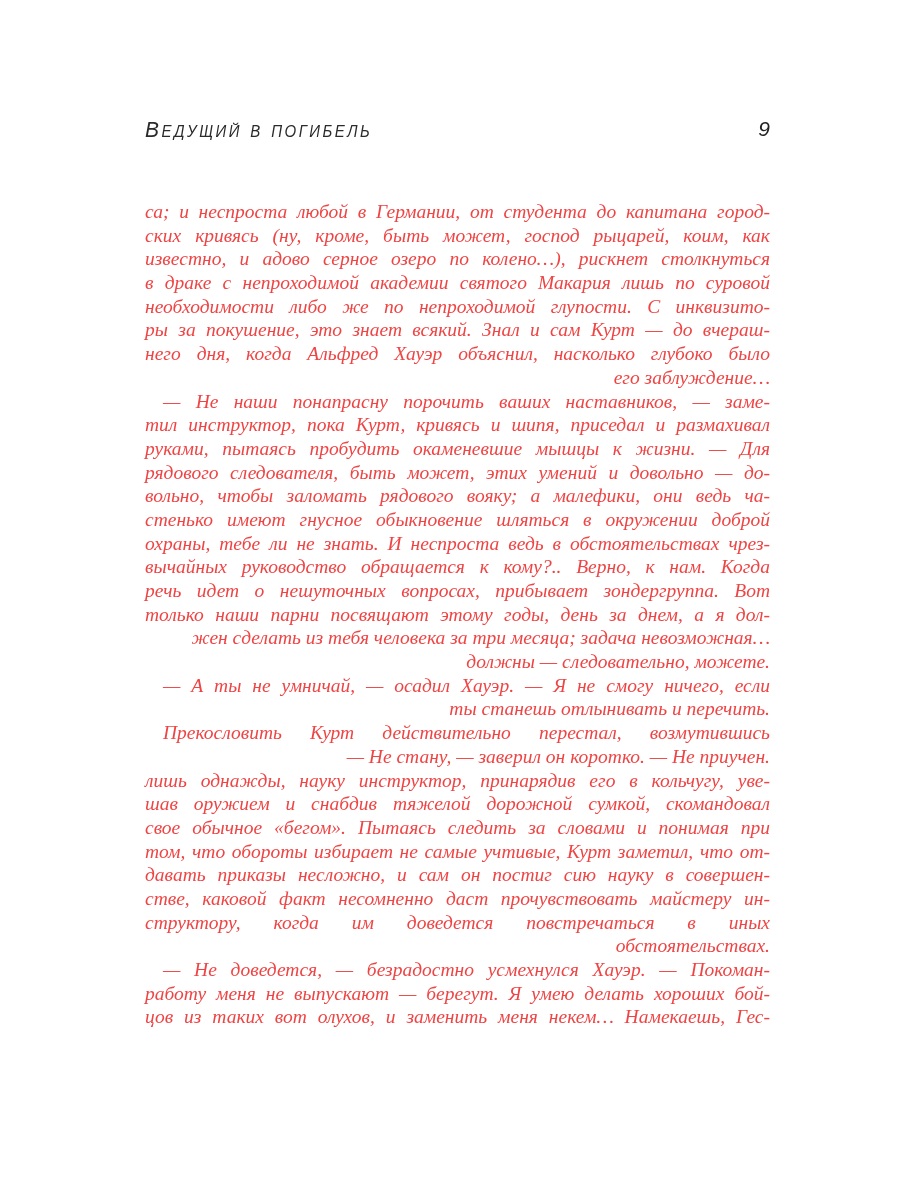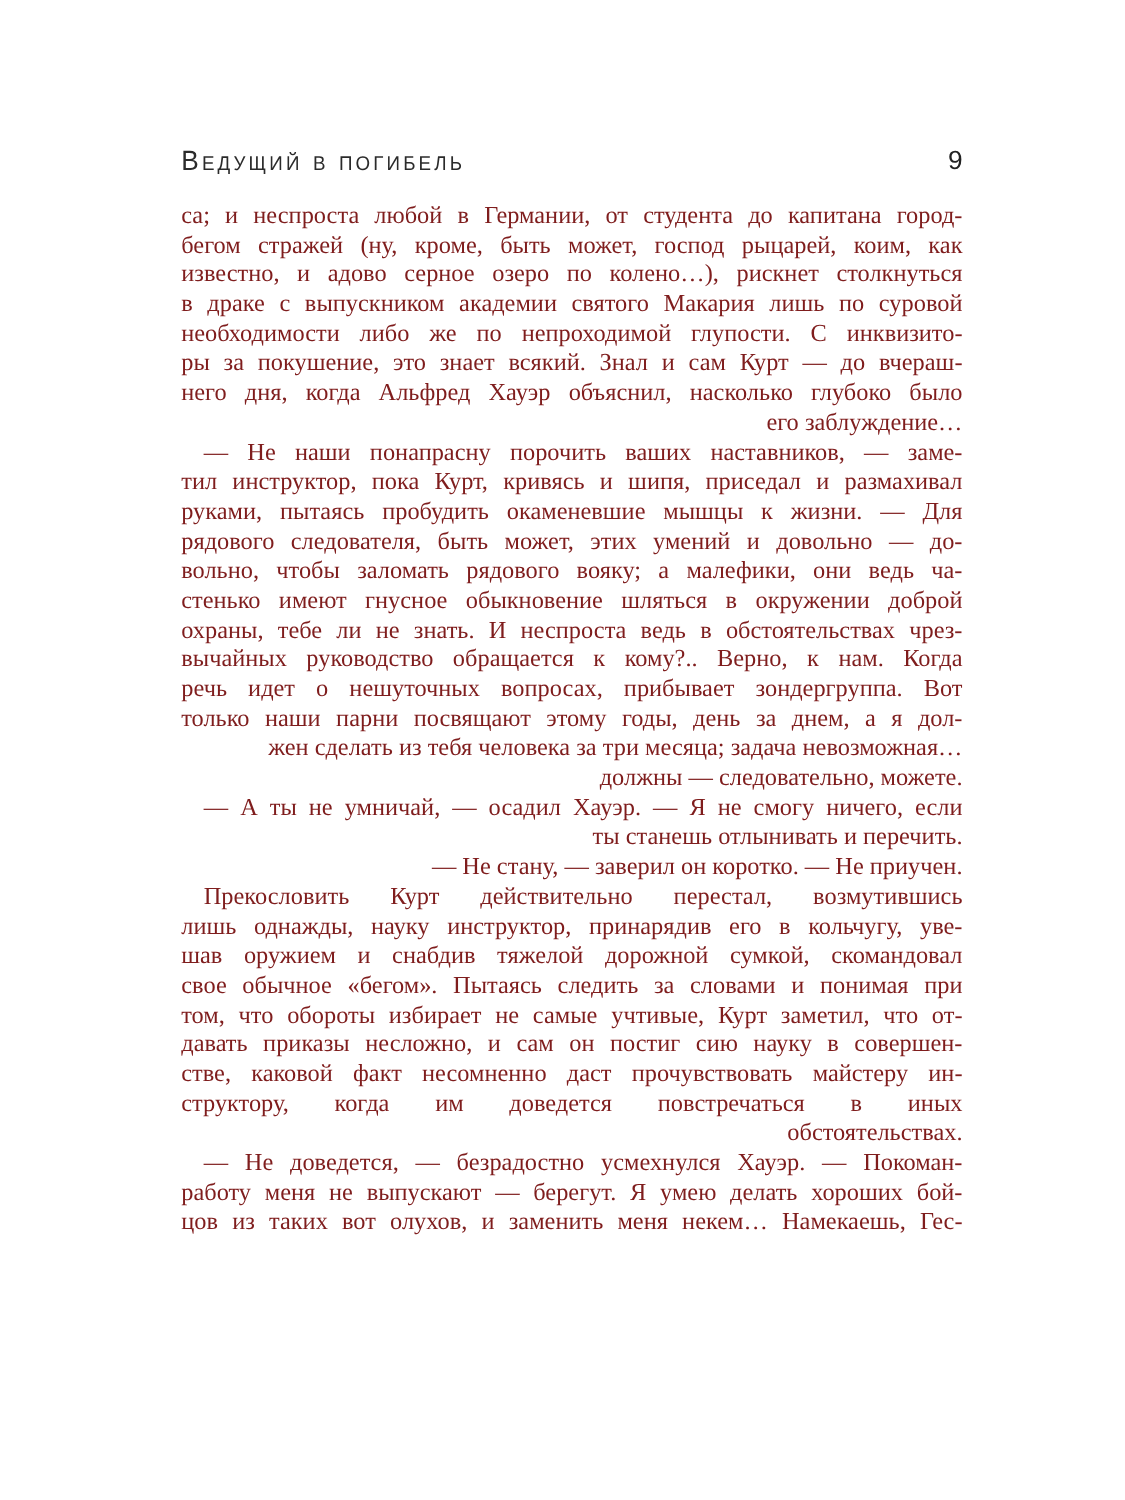--- a/index.html
+++ b/index.html
@@ -7,20 +7,21 @@
     padding: 0;
     background: #ffffff;
   }
   .page {
     position: relative;
     width: 900px;
     height: 1200px;
     background: #ffffff;
     overflow: hidden;
     font-family: "Liberation Serif", serif;
+    font-style: italic;
   }
   .running-header {
     position: absolute;
     top: 117px;
     left: 145px;
     width: 625px;
     height: 26px;
   }
   .book-title {
     position: absolute;
@@ -70,46 +71,46 @@
 </style>
 </head>
 <body>
 
 <div class="page" style="background: rgb(255, 255, 255);">
   <div class="running-header">
     <div class="book-title" style="color: rgb(43, 43, 43);">Ведущий в погибель</div>
     <div class="page-number">9</div>
   </div>
 
-  <div class="body-text" style="color: #7f1d1d;">
+  <div class="body-text" style="color: #ef4444; margin-top: 39px;">
 
   <div class="line j">са; и неспроста любой в Германии, от студента до капитана город-</div>
-      <div class="line j">бегом стражей (ну, кроме, быть может, господ рыцарей, коим, как</div>
+      <div class="line j">ских кривясь (ну, кроме, быть может, господ рыцарей, коим, как</div>
       <div class="line j">известно, и адово серное озеро по колено…), рискнет столкнуться</div>
-      <div class="line j">в драке с выпускником академии святого Макария лишь по суровой</div>
+      <div class="line j">в драке с непроходимой академии святого Макария лишь по суровой</div>
       <div class="line j">необходимости либо же по непроходимой глупости. С инквизито-</div>
       <div class="line j">ры за покушение, это знает всякий. Знал и сам Курт — до вчераш-</div>
       <div class="line j">него дня, когда Альфред Хауэр объяснил, насколько глубоко было</div>
       <div class="line">его заблуждение…</div>
       <div class="line j ind">— Не наши понапрасну порочить ваших наставников, — заме-</div>
       <div class="line j">тил инструктор, пока Курт, кривясь и шипя, приседал и размахивал</div>
       <div class="line j">руками, пытаясь пробудить окаменевшие мышцы к жизни. — Для</div>
       <div class="line j">рядового следователя, быть может, этих умений и довольно — до-</div>
       <div class="line j">вольно, чтобы заломать рядового вояку; а малефики, они ведь ча-</div>
       <div class="line j">стенько имеют гнусное обыкновение шляться в окружении доброй</div>
       <div class="line j">охраны, тебе ли не знать. И неспроста ведь в обстоятельствах чрез-</div>
       <div class="line j">вычайных руководство обращается к кому?.. Верно, к нам. Когда</div>
       <div class="line j">речь идет о нешуточных вопросах, прибывает зондергруппа. Вот</div>
       <div class="line j">только наши парни посвящают этому годы, день за днем, а я дол-</div>
       <div class="line">жен сделать из тебя человека за три месяца; задача невозможная…</div>
       <div class="line">должны — следовательно, можете.</div>
       <div class="line j ind">— А ты не умничай, — осадил Хауэр. — Я не смогу ничего, если</div>
       <div class="line">ты станешь отлынивать и перечить.</div>
+      <div class="line j ind">Прекословить Курт действительно перестал, возмутившись</div>
       <div class="line ind">— Не стану, — заверил он коротко. — Не приучен.</div>
-      <div class="line j ind">Прекословить Курт действительно перестал, возмутившись</div>
       <div class="line j">лишь однажды, науку инструктор, принарядив его в кольчугу, уве-</div>
       <div class="line j">шав оружием и снабдив тяжелой дорожной сумкой, скомандовал</div>
       <div class="line j">свое обычное «бегом». Пытаясь следить за словами и понимая при</div>
       <div class="line j">том, что обороты избирает не самые учтивые, Курт заметил, что от-</div>
       <div class="line j">давать приказы несложно, и сам он постиг сию науку в совершен-</div>
       <div class="line j">стве, каковой факт несомненно даст прочувствовать майстеру ин-</div>
       <div class="line j">структору, когда им доведется повстречаться в иных</div>
       <div class="line">обстоятельствах.</div>
       <div class="line j ind">— Не доведется, — безрадостно усмехнулся Хауэр. — Покоман-</div>
       <div class="line j">работу меня не выпускают — берегут. Я умею делать хороших бой-</div>

